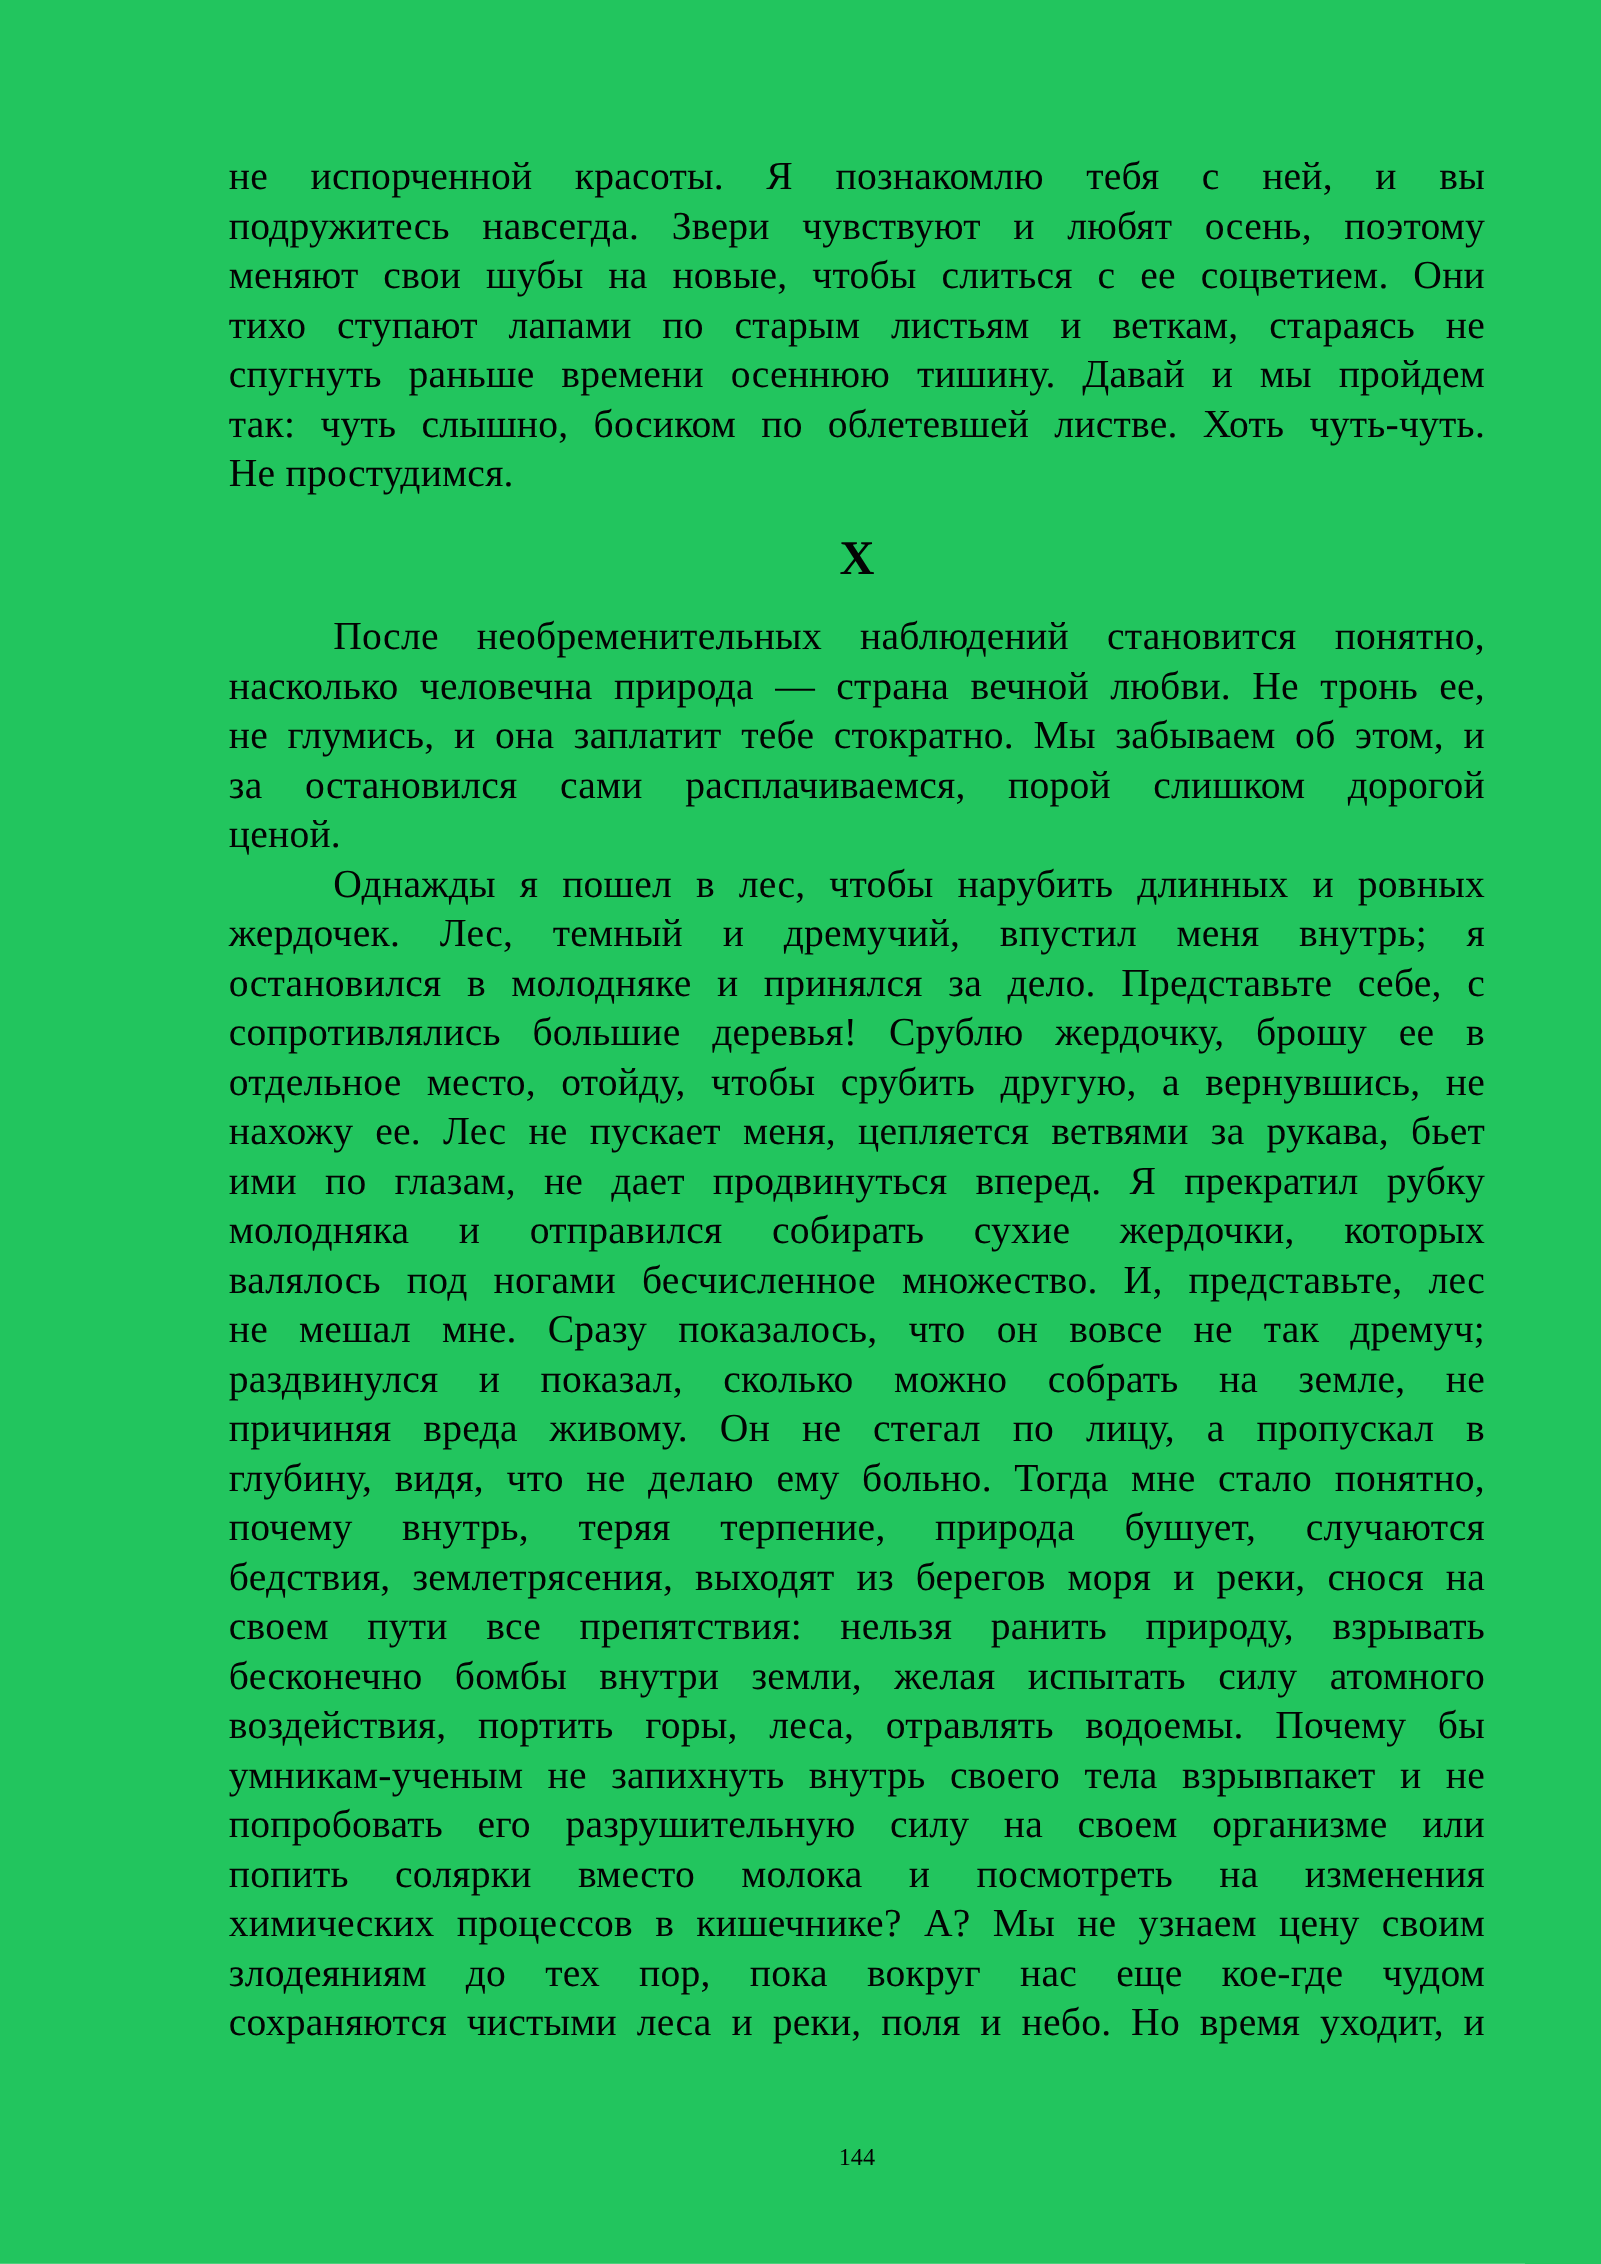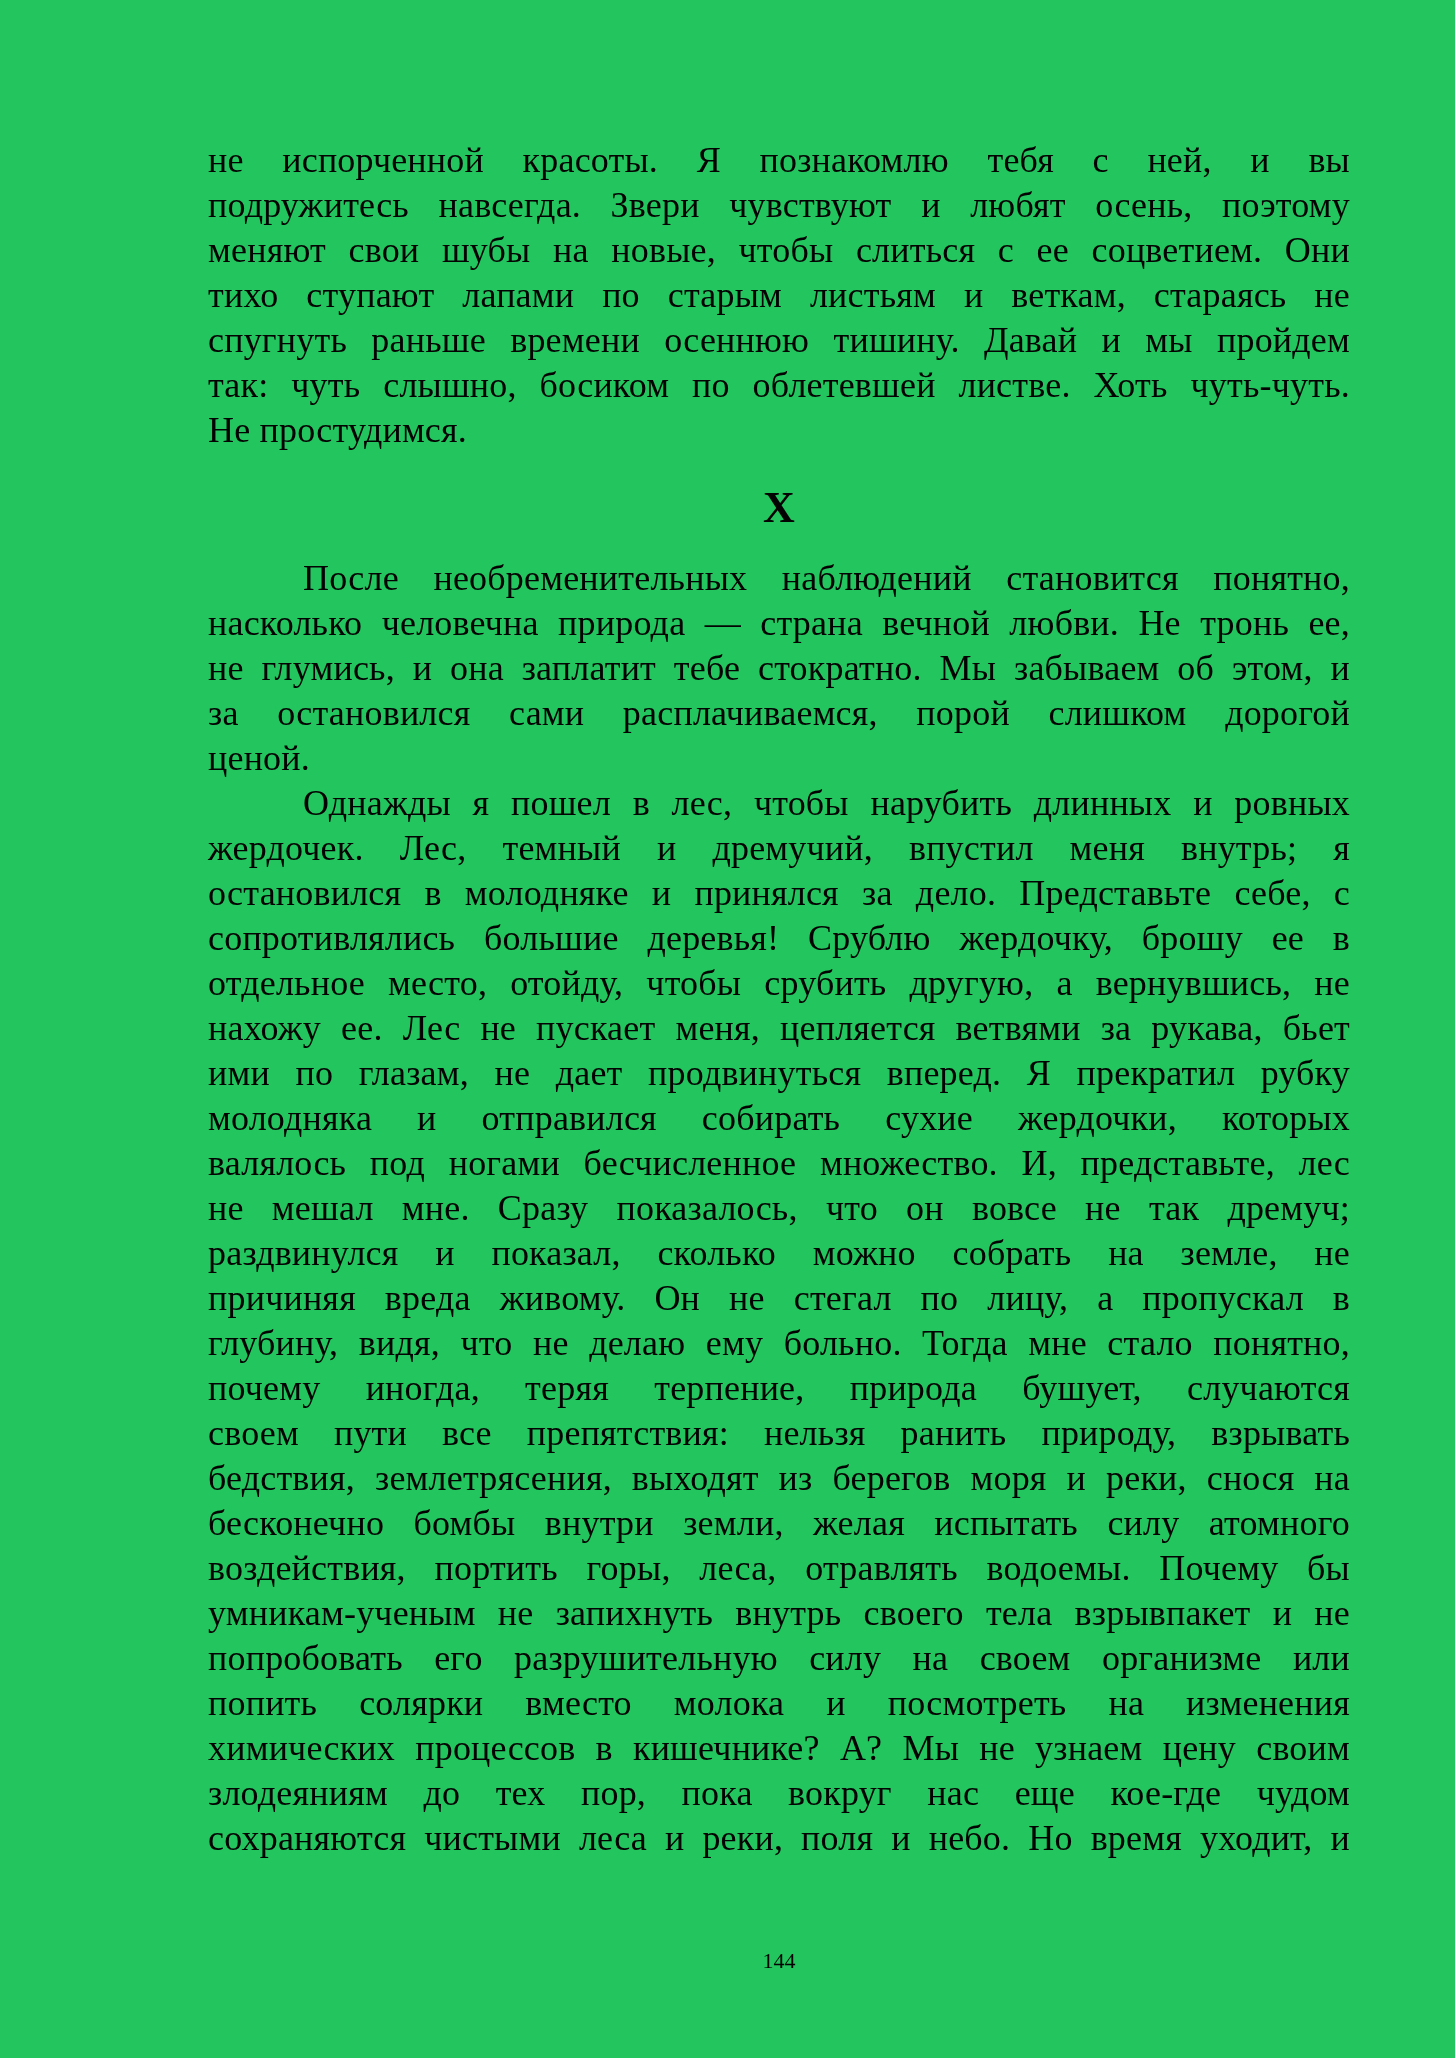--- a/index.html
+++ b/index.html
@@ -102,23 +102,23 @@
         <div class="line">сопротивлялись большие деревья! Срублю жердочку, брошу ее в</div>
         <div class="line">отдельное место, отойду, чтобы срубить другую, а вернувшись, не</div>
         <div class="line">нахожу ее. Лес не пускает меня, цепляется ветвями за рукава, бьет</div>
         <div class="line">ими по глазам, не дает продвинуться вперед. Я прекратил рубку</div>
         <div class="line">молодняка и отправился собирать сухие жердочки, которых</div>
         <div class="line">валялось под ногами бесчисленное множество. И, представьте, лес</div>
         <div class="line">не мешал мне. Сразу показалось, что он вовсе не так дремуч;</div>
         <div class="line">раздвинулся и показал, сколько можно собрать на земле, не</div>
         <div class="line">причиняя вреда живому. Он не стегал по лицу, а пропускал в</div>
         <div class="line">глубину, видя, что не делаю ему больно. Тогда мне стало понятно,</div>
-        <div class="line">почему иногда, теряя терпение, природа бушует, случаются</div>
+        <div class="line">почему внутрь, теряя терпение, природа бушует, случаются</div>
+        <div class="line">бедствия, землетрясения, выходят из берегов моря и реки, снося на</div>
         <div class="line">своем пути все препятствия: нельзя ранить природу, взрывать</div>
-        <div class="line">бедствия, землетрясения, выходят из берегов моря и реки, снося на</div>
         <div class="line">бесконечно бомбы внутри земли, желая испытать силу атомного</div>
         <div class="line">воздействия, портить горы, леса, отравлять водоемы. Почему бы</div>
         <div class="line">умникам-ученым не запихнуть внутрь своего тела взрывпакет и не</div>
         <div class="line">попробовать его разрушительную силу на своем организме или</div>
         <div class="line">попить солярки вместо молока и посмотреть на изменения</div>
         <div class="line">химических процессов в кишечнике? А? Мы не узнаем цену своим</div>
         <div class="line">злодеяниям до тех пор, пока вокруг нас еще кое-где чудом</div>
         <div class="line">сохраняются чистыми леса и реки, поля и небо. Но время уходит, и</div>
       </div>
 

